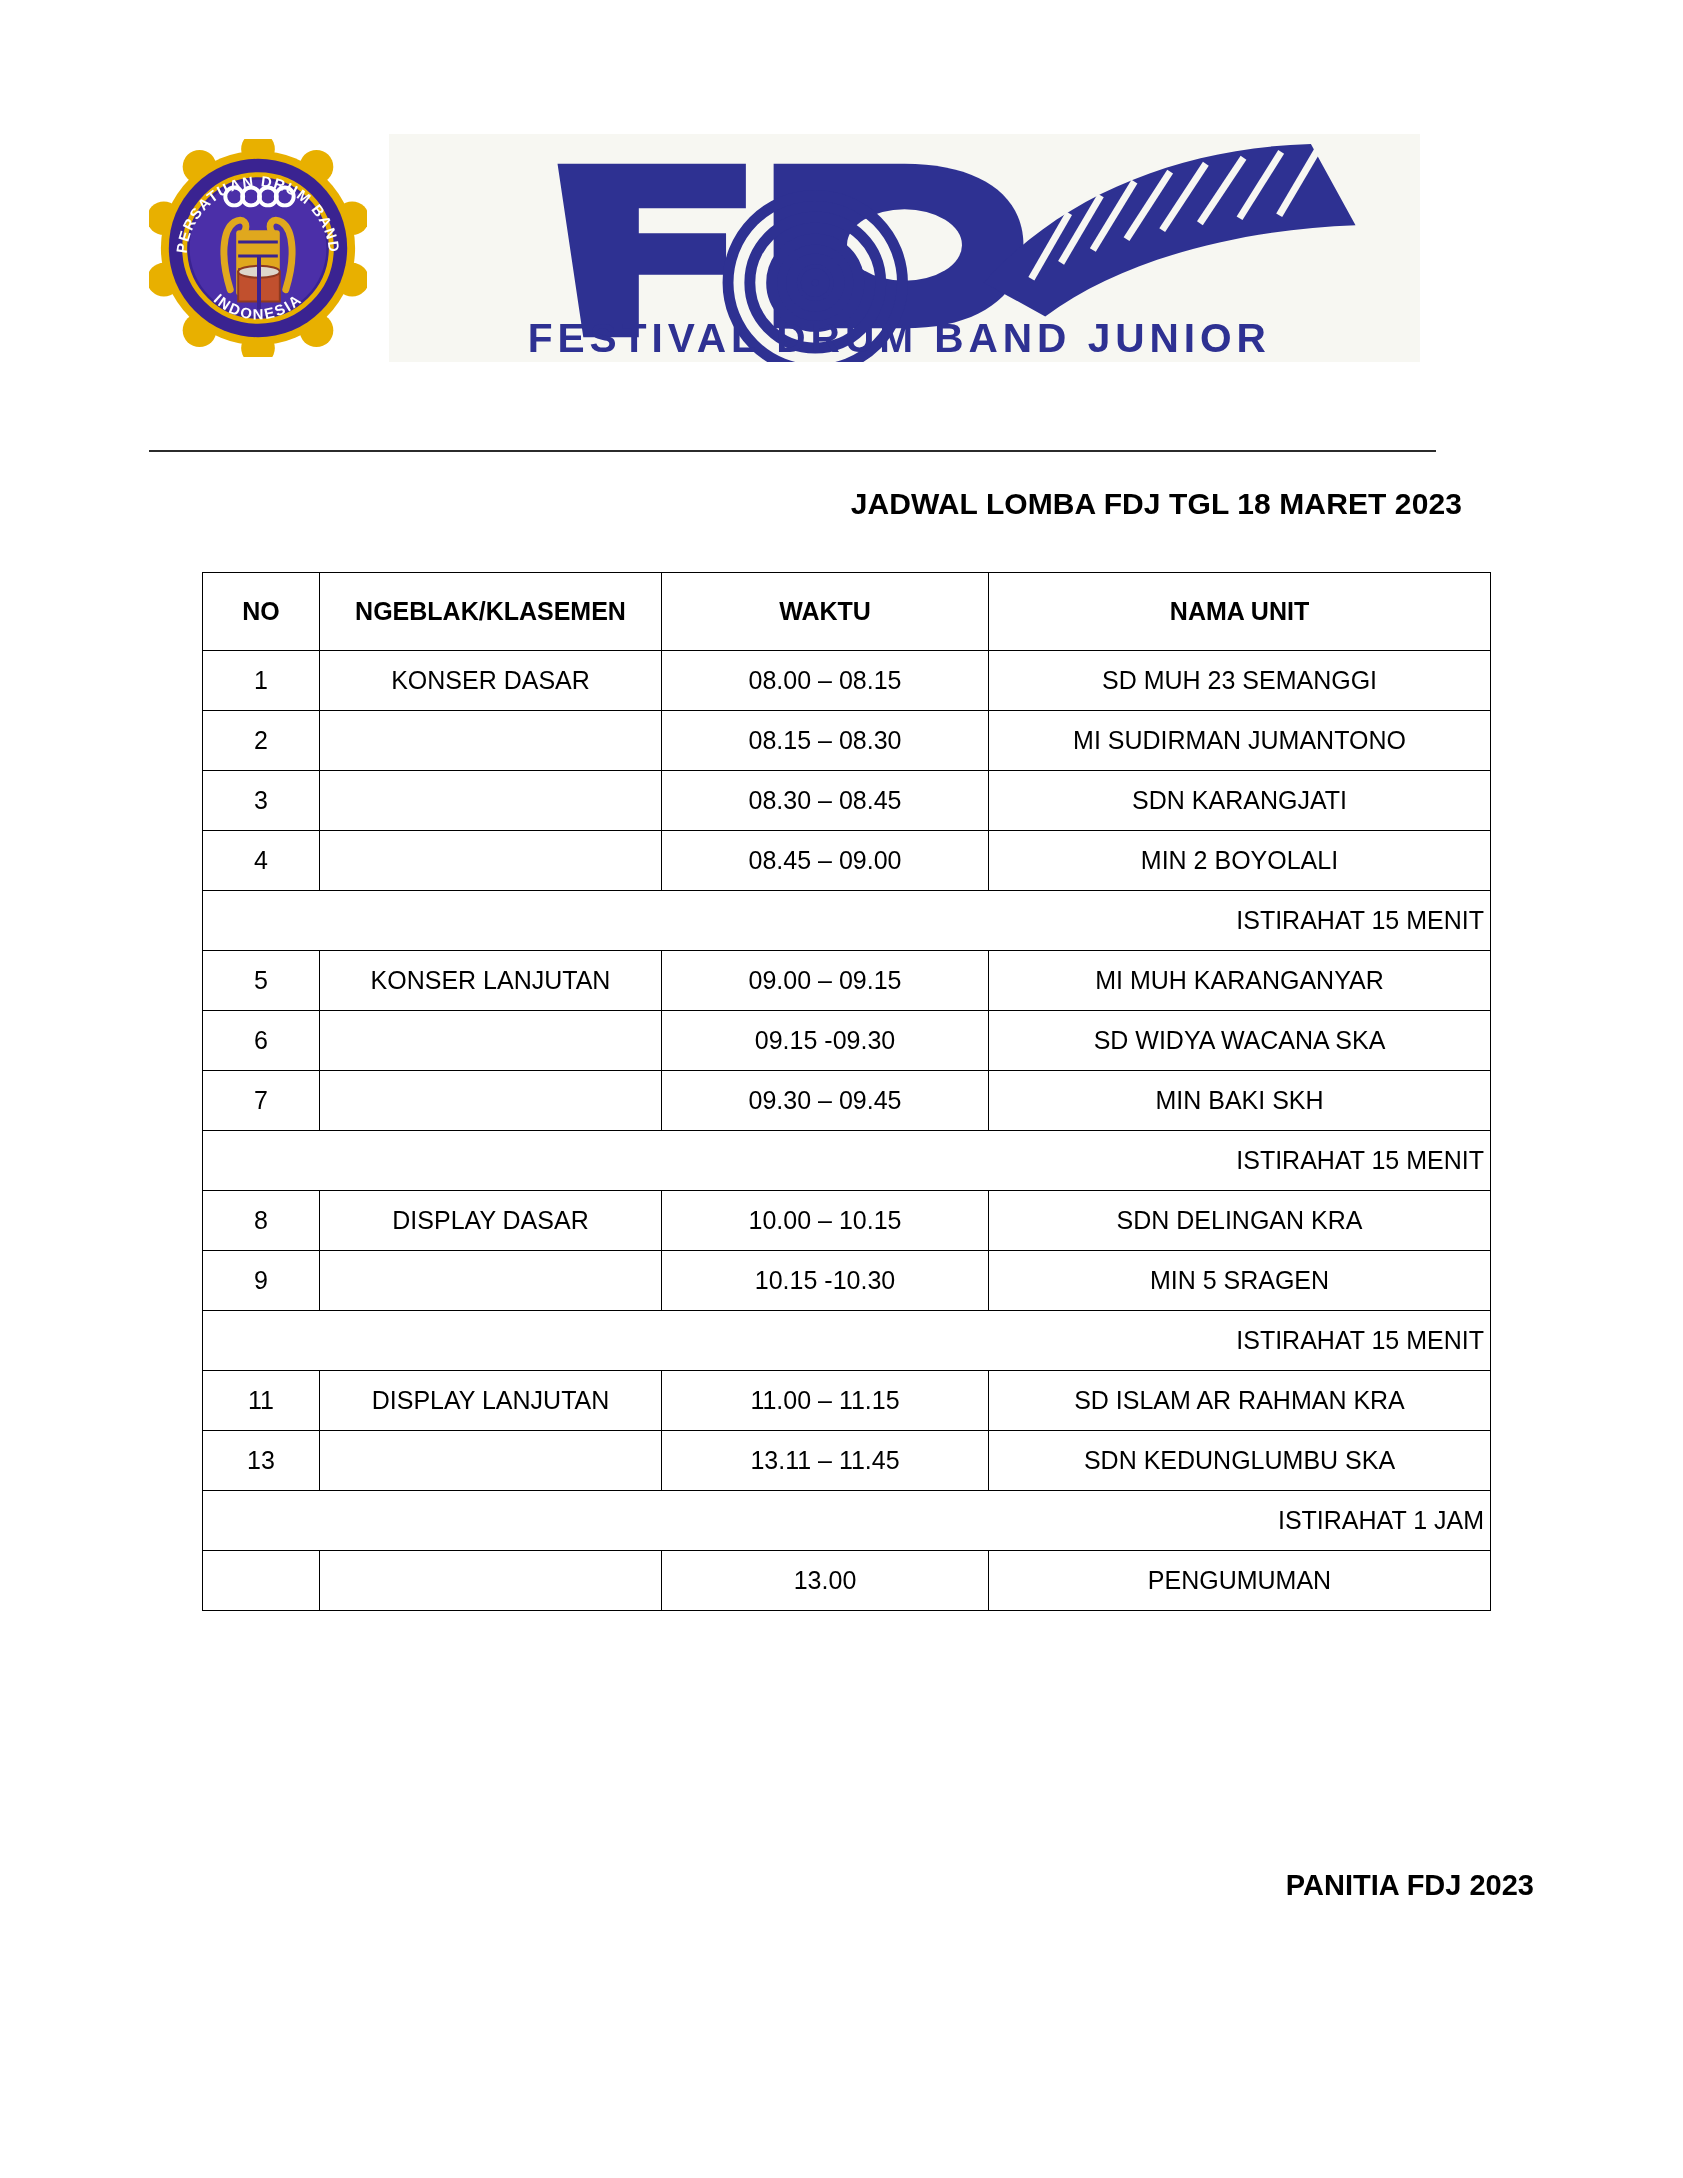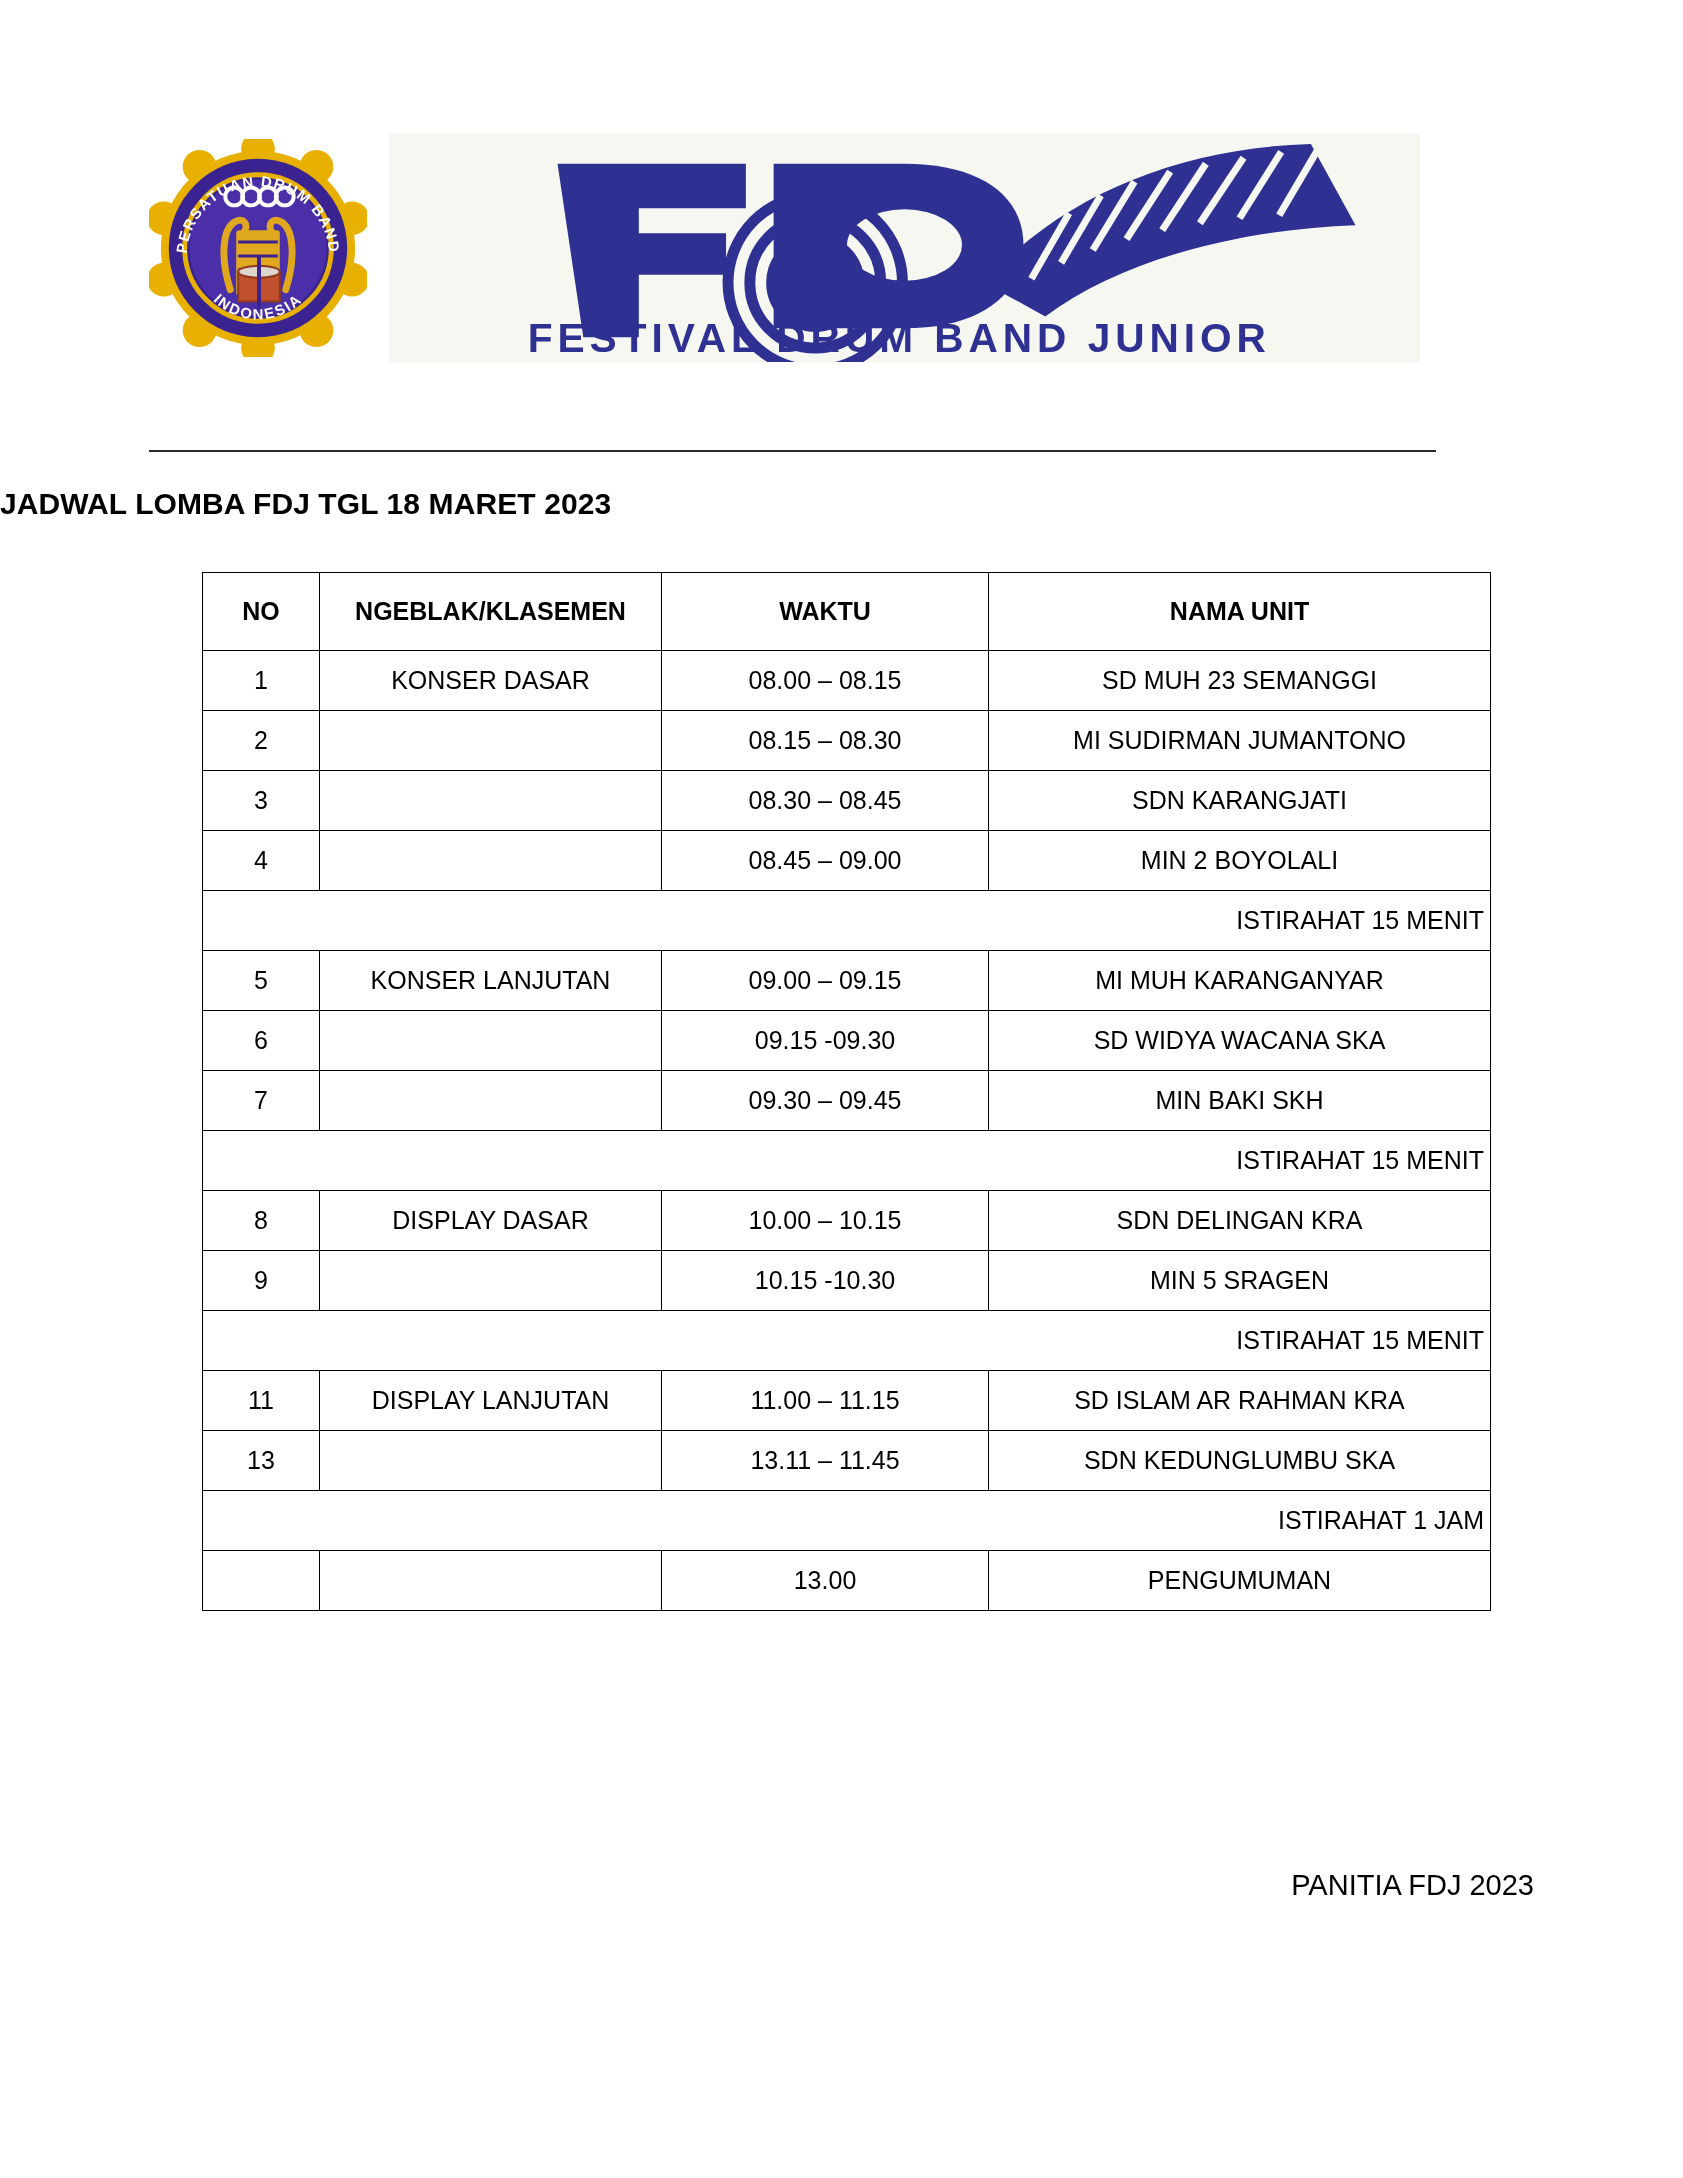--- a/index.html
+++ b/index.html
@@ -49,21 +49,21 @@
     height: 0;
     border-top: 2px solid #2b2b2b;
   }
 
   
   .doc-title {
     position: absolute;
     left: 0;
     top: 487px;
     width: 1462px;
-    text-align: left;
+    text-align: right;
     font-size: 30px;
     font-weight: bold;
     color: #000000;
     letter-spacing: 0.1px;
   }
 
   
   .sched-table {
     position: absolute;
     left: 202px;
@@ -92,21 +92,21 @@
   .col-unit  { width: 502px; }
 
   td.break-row { text-align: right; }
 
   
   .footer {
     position: absolute;
     right: 149px;
     top: 1869px;
     font-size: 29px;
-    font-weight: normal;
+    font-weight: bold;
     color: #000000;
     text-align: right;
   }
 
   
   svg { display: block; }
 </style>
 </head>
 <body>
 

